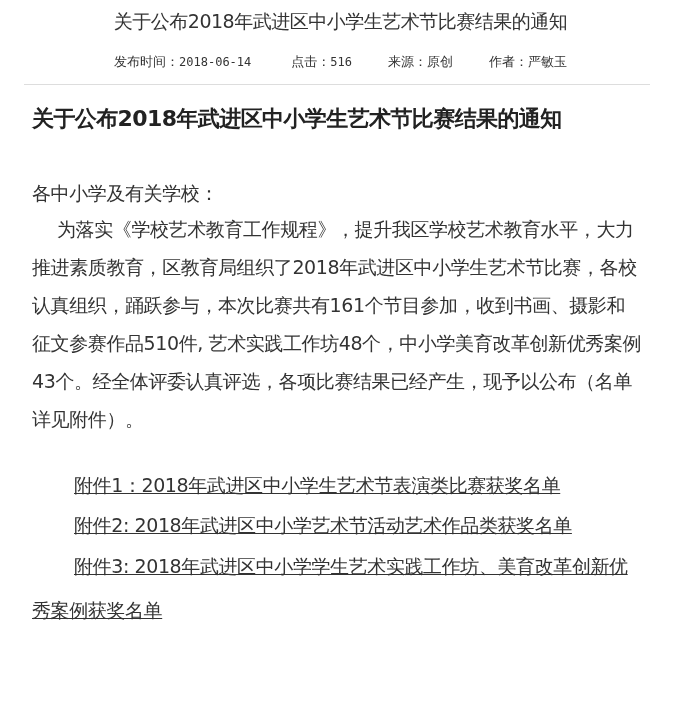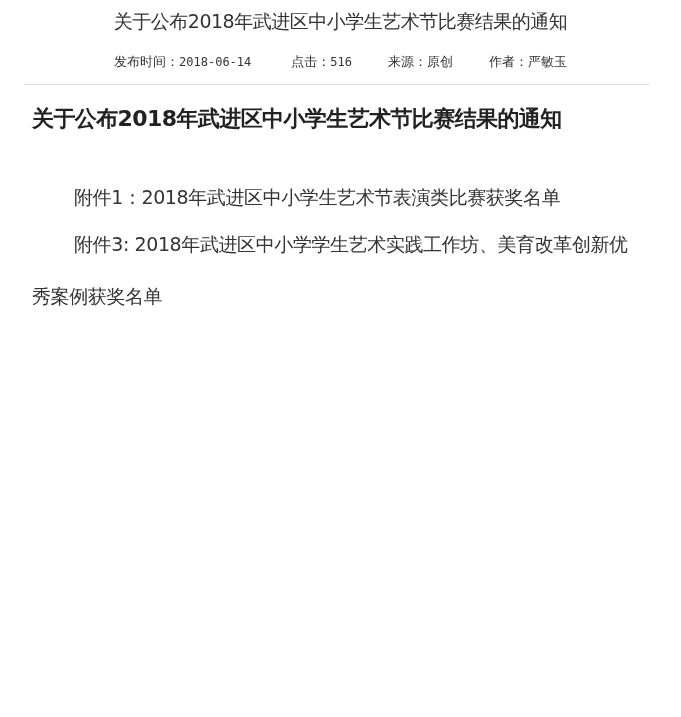--- a/index.html
+++ b/index.html
@@ -40,40 +40,43 @@
     margin: 0;
   }
   .content {
     margin-top: 44px;
     font-size: 19px; line-height: 38px; color: #333333;
     letter-spacing: -0.4px;
   }
   .salutation { line-height: 30px; margin-bottom: 2px; }
   .para { text-indent: 25px; }
   .attachments { margin-top: 28px; }
-  .attach { text-indent: 42px; line-height: 38px; }
+  .attach { text-indent: 42px; line-height: 38px; text-decoration: underline; }
   .attach.a1 { margin-bottom: 2px; }
-  .attach.a3 { line-height: 52px; }
+  .attach.a3 { line-height: 44px; }
 </style>
 </head>
 <body>
 
 <div class="page-header">
   <div class="top-title">关于公布2018年武进区中小学生艺术节比赛结果的通知</div>
   <div class="meta">
     <span class="item m-date"><span>发布时间：</span><span class="mono">2018-06-14</span></span>
     <span class="item m-clicks"><span>点击：</span><span class="mono">516</span></span>
     <span class="item m-source"><span>来源：</span><span>原创</span></span>
     <span class="item m-author"><span>作者：</span><span>严敏玉</span></span>
   </div>
 </div>
 
 <div class="divider"></div>
 
 <div class="article">
   <h1 class="article-title">关于公布2018年武进区中小学生艺术节比赛结果的通知</h1>
   <div class="content">
+    <div class="salutation">各中小学及有关学校：</div>
+    <div class="para">为落实《学校艺术教育工作规程》，提升我区学校艺术教育水平，大力推进素质教育，区教育局组织了2018年武进区中小学生艺术节比赛，各校认真组织，踊跃参与，本次比赛共有161个节目参加，收到书画、摄影和征文参赛作品510件, 艺术实践工作坊48个，中小学美育改革创新优秀案例43个。经全体评委认真评选，各项比赛结果已经产生，现予以公布（名单详见附件）。</div>
     <div class="attachments">
       <div class="attach a1">附件1：2018年武进区中小学生艺术节表演类比赛获奖名单</div>
+      <div class="attach a2">附件2: 2018年武进区中小学艺术节活动艺术作品类获奖名单</div>
       <div class="attach a3">附件3: 2018年武进区中小学学生艺术实践工作坊、美育改革创新优秀案例获奖名单</div>
     </div>
   </div>
 </div>
 
 </body></html>

